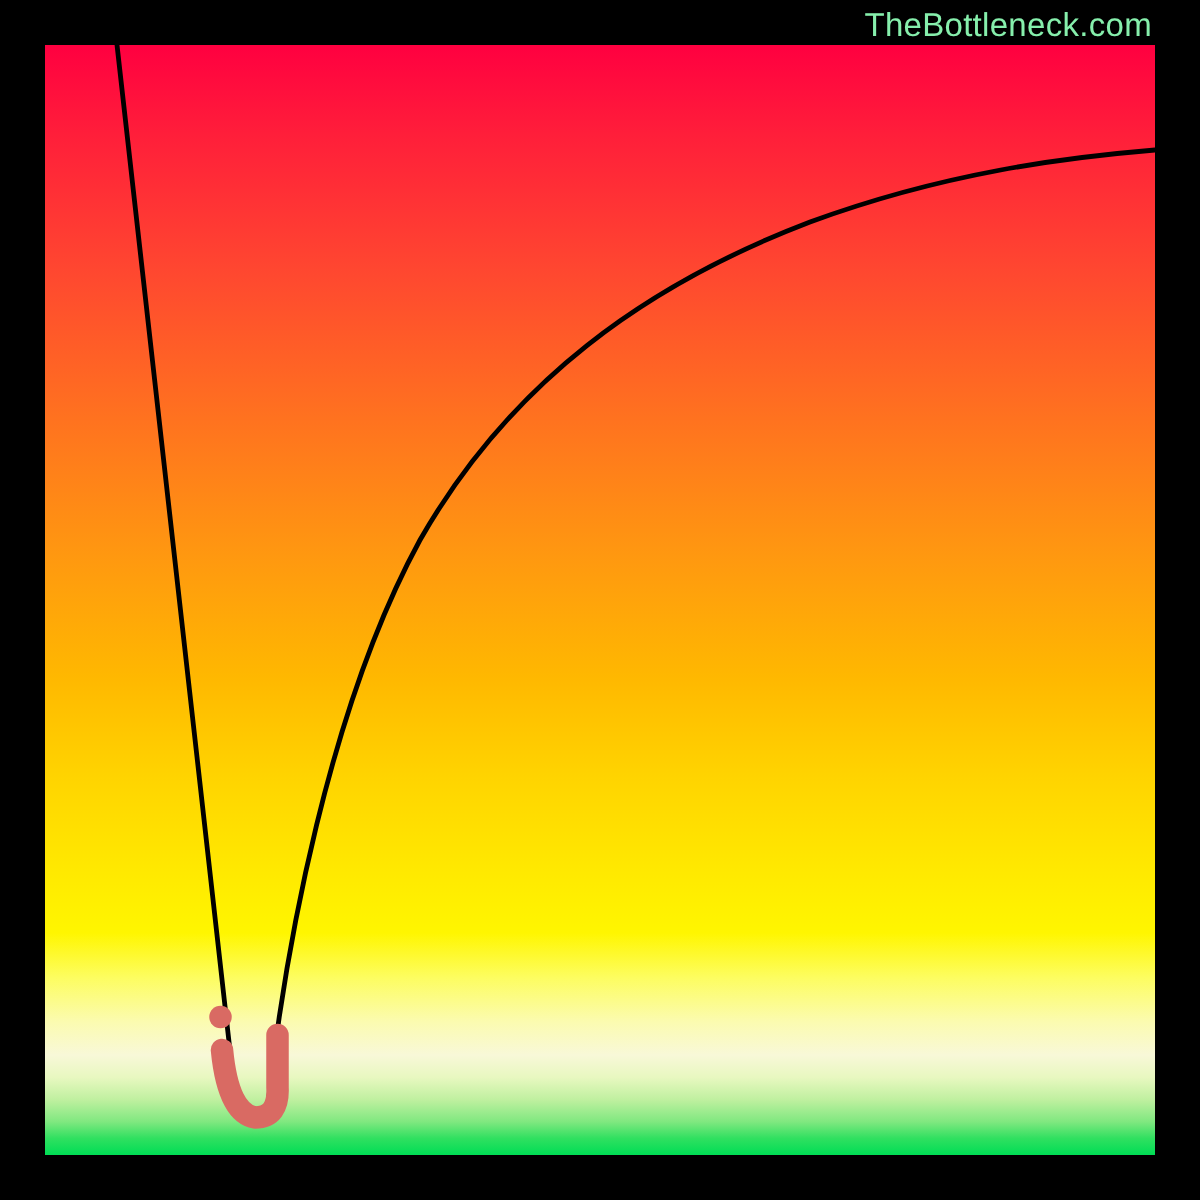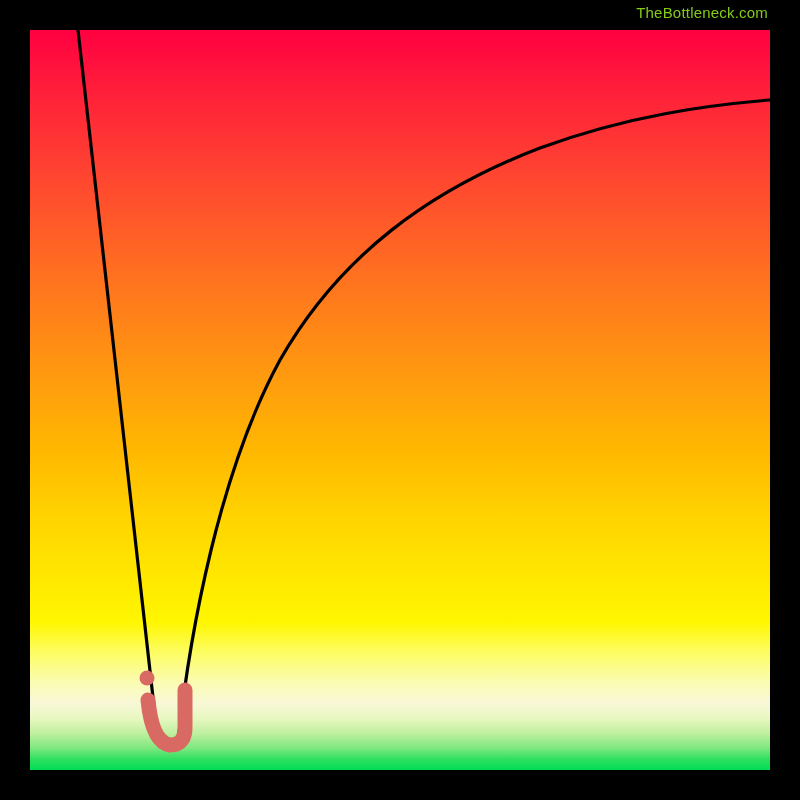--- a/index.html
+++ b/index.html
@@ -47,22 +47,22 @@
     position: absolute;
     inset: 0;
     width: 740px;
     height: 740px;
     pointer-events: none;
   }
   .watermark {
     position: absolute;
     top: 4px;
     right: 32px;
-    color: #84cc16;
-    font-size: 15px;
+    color: #86efac;
+    font-size: 22px;
     letter-spacing: 0.2px;
     font-weight: 400;
   }
 </style>
 </head>
 <body>
 
 <div class="watermark">TheBottleneck.com</div>
 
 <div class="frame">

